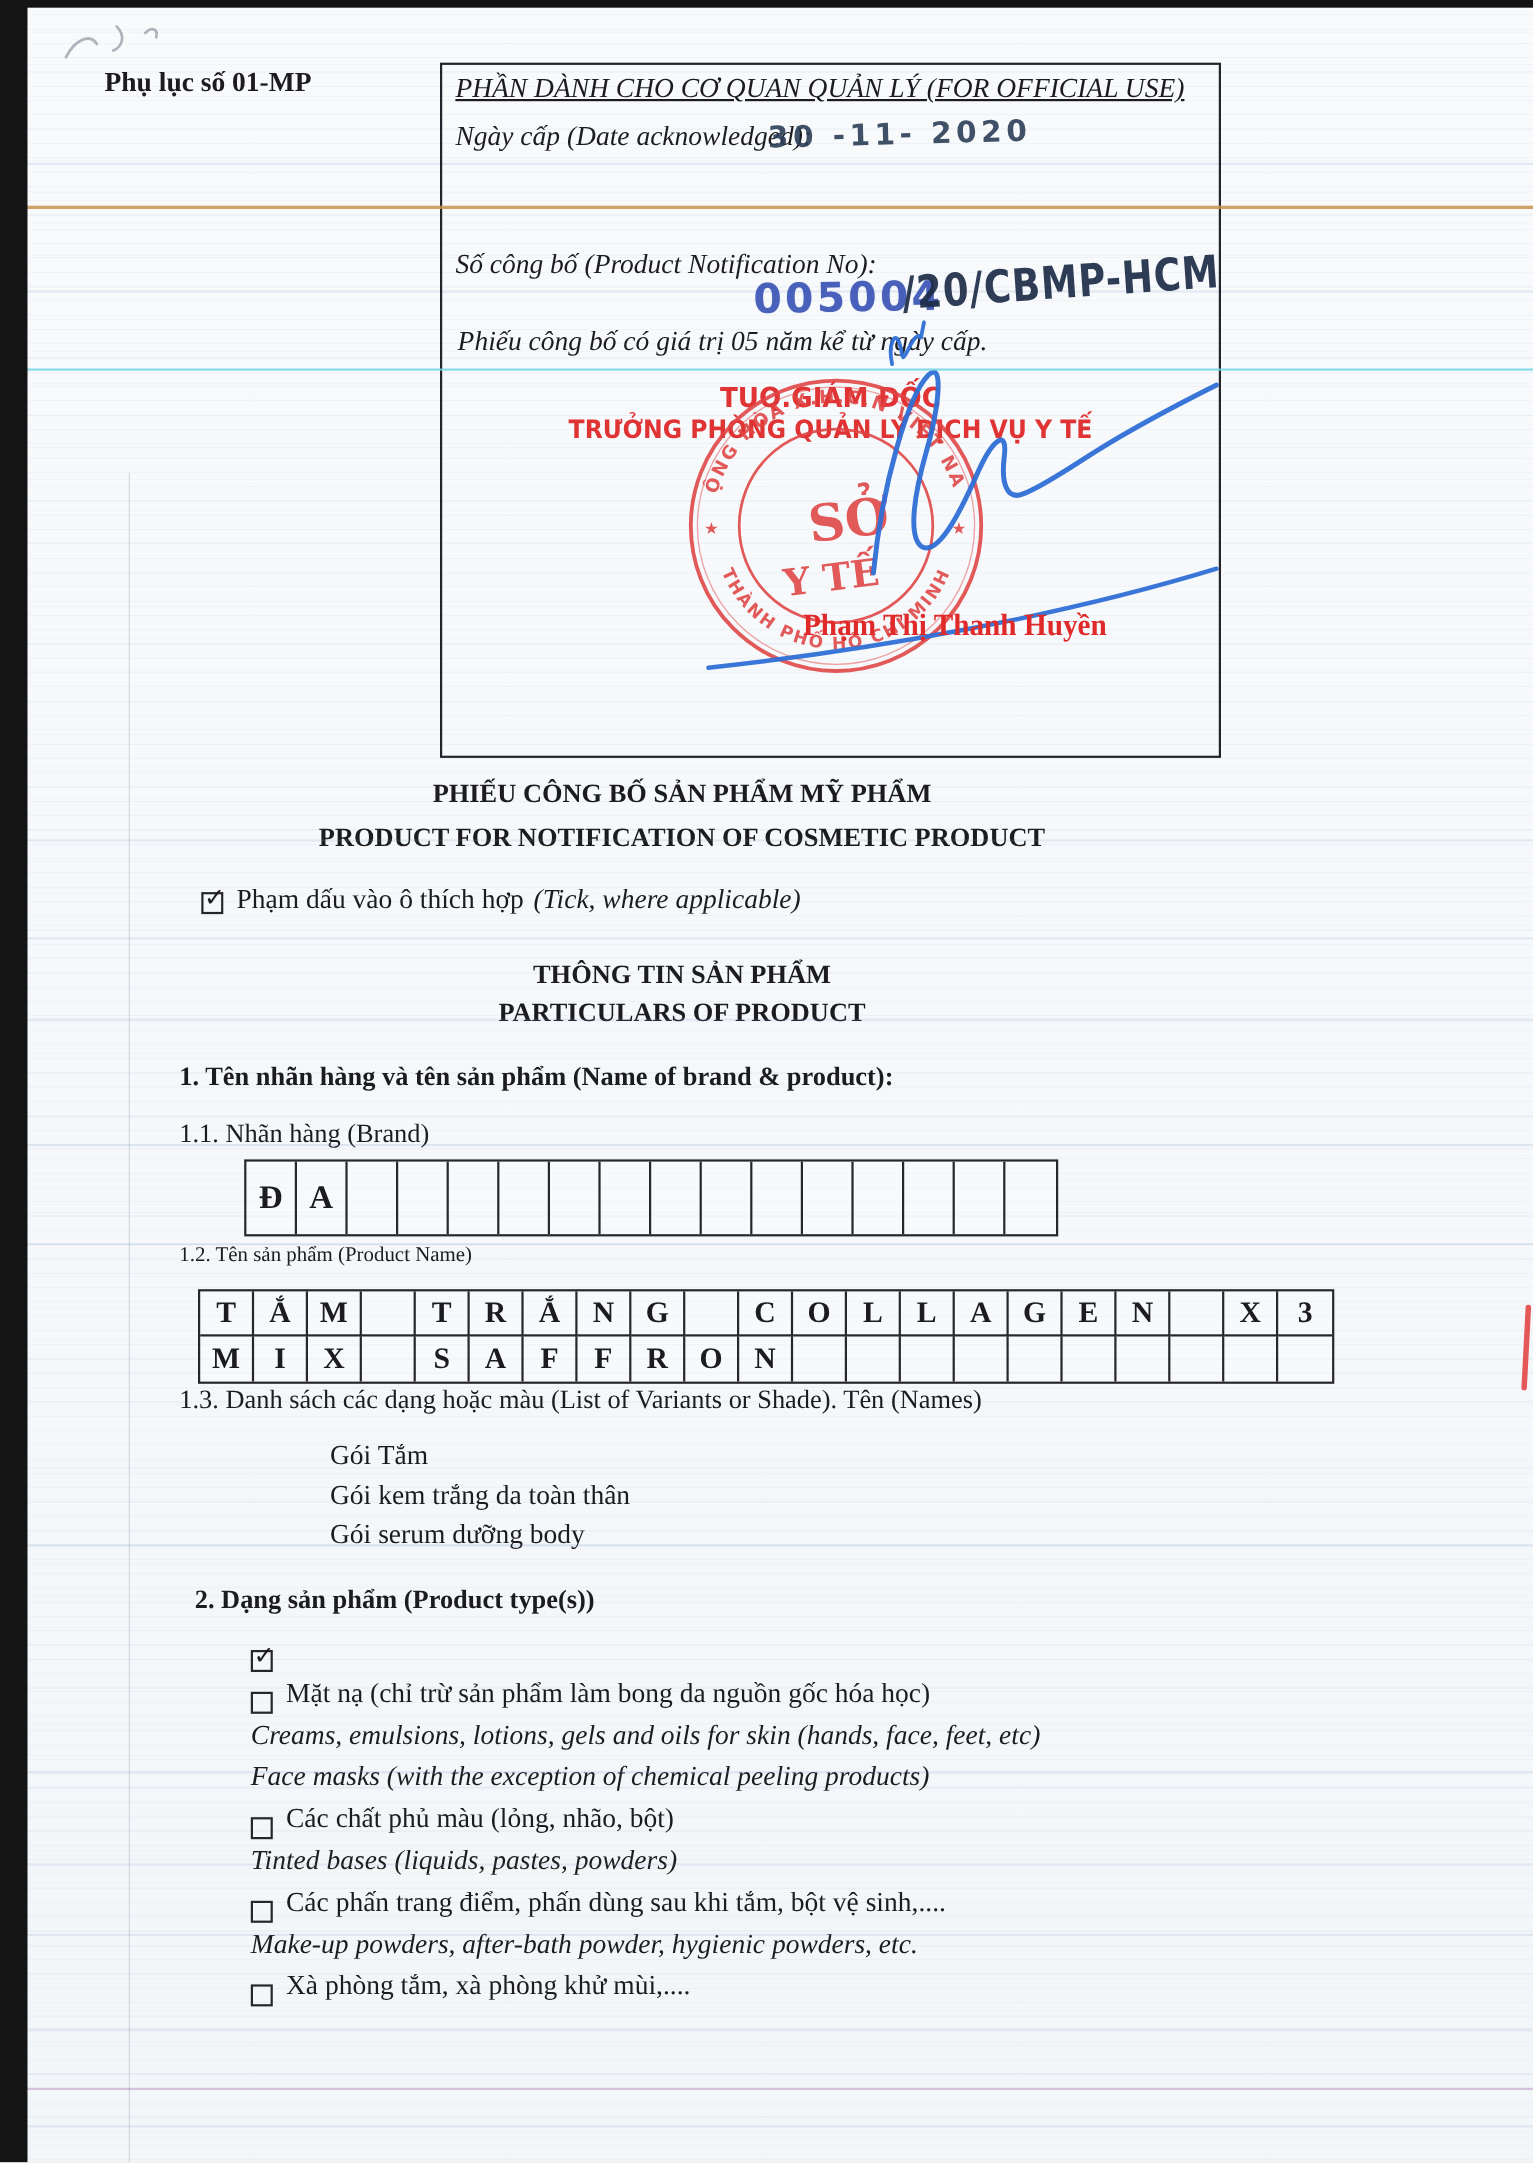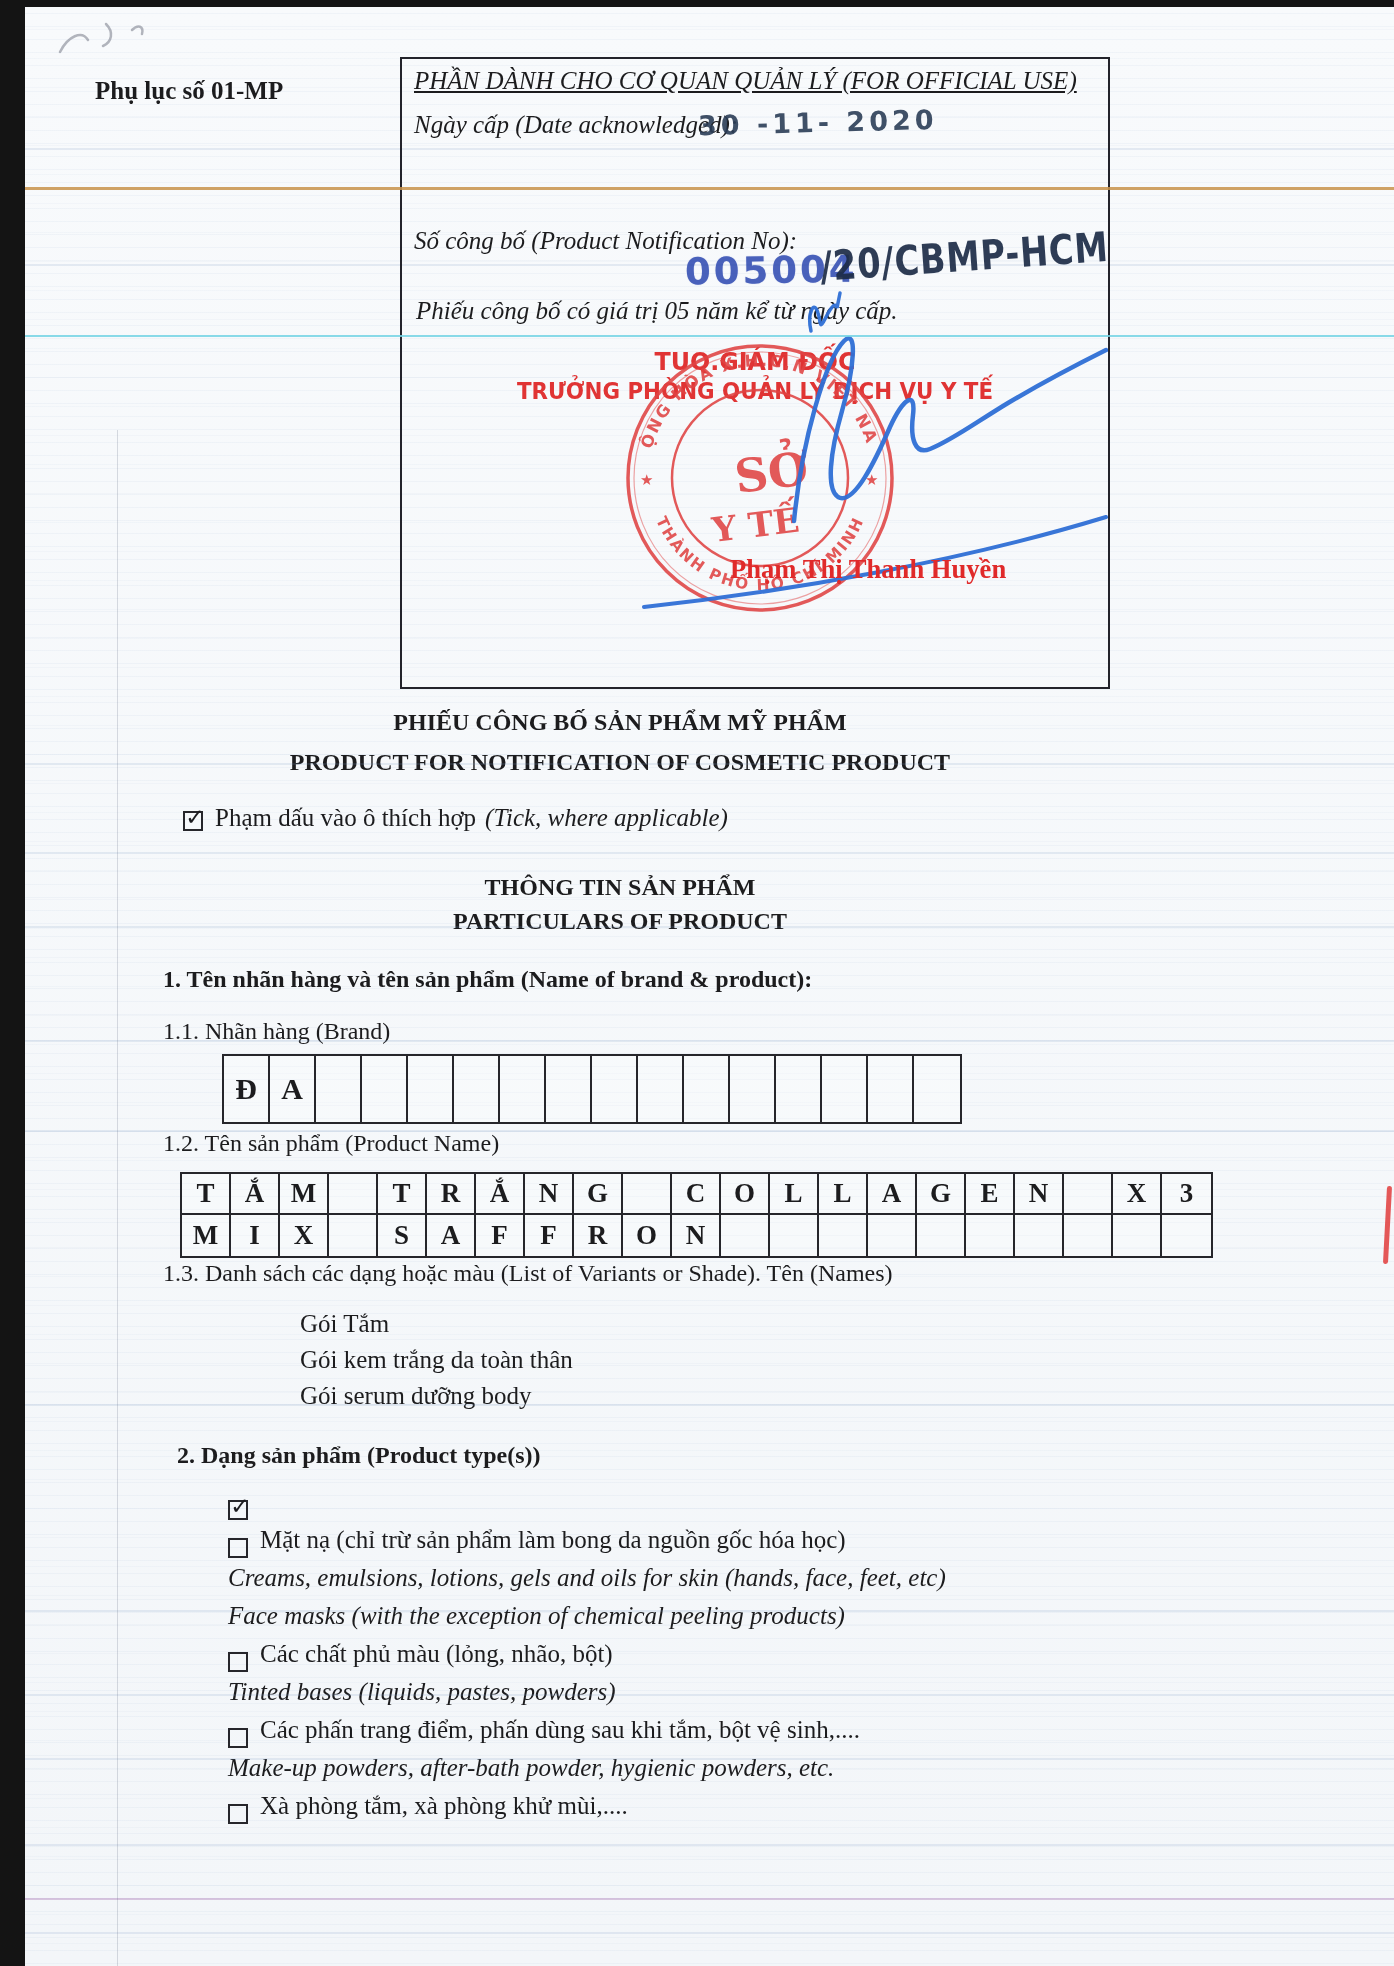--- a/index.html
+++ b/index.html
@@ -16,21 +16,21 @@
   .it{font-style:italic;}
   .edge-left{position:absolute;left:0;top:0;width:25px;height:100%;background:#141414;z-index:20;}
   .edge-top{position:absolute;left:0;top:0;width:100%;height:7px;background:#141414;z-index:20;}
   .streak{position:absolute;left:0;width:100%;height:2px;background:rgba(120,150,195,.16);z-index:1;pointer-events:none;}
   .line-tan{position:absolute;left:0;top:187px;width:100%;height:3px;background:#c8924a;opacity:.85;z-index:6;pointer-events:none;}
   .line-cyan{position:absolute;left:0;top:335px;width:100%;height:2px;background:#74d4e4;opacity:.85;z-index:6;pointer-events:none;}
   .line-purple{position:absolute;left:0;top:1898px;width:100%;height:2px;background:rgba(185,145,195,.5);z-index:1;}
   .vline{position:absolute;left:117px;top:430px;width:1px;height:1536px;background:rgba(90,100,125,.22);z-index:1;}
   .red-edge-mark{position:absolute;left:1385px;top:1186px;width:5px;height:78px;background:#e03030;border-radius:3px;opacity:.8;transform:rotate(3deg);z-index:8;}
 
-  .appendix{left:95px;top:62px;font-size:25px;font-weight:bold;margin-top:15px;}
+  .appendix{left:95px;top:62px;font-size:25px;font-weight:bold;}
 
   .obox{left:370px;top:57px;width:706px;height:628px;border:2px solid #23232b;z-index:2;margin-left:30px;}
   .obox .hdr{left:12px;top:8px;font-size:25px;font-style:italic;text-decoration:underline;white-space:nowrap;}
   .obox .lbl{font-size:25px;font-style:italic;white-space:nowrap;}
   .date-stamp{left:296px;top:48px;font-family:"DejaVu Sans",sans-serif;font-weight:bold;font-size:27px;color:#2c3e57;letter-spacing:4px;transform:rotate(-1.5deg);opacity:.9;white-space:nowrap;}
   .num-stamp{left:283px;top:190px;font-family:"DejaVu Sans",sans-serif;font-weight:bold;font-size:37px;color:#2b47b0;letter-spacing:3px;transform:rotate(-1deg);opacity:.85;text-shadow:0 0 1px rgba(43,71,176,.45);white-space:nowrap;}
   .suffix-stamp{left:418px;top:184px;font-family:"DejaVu Sans",sans-serif;font-weight:bold;font-size:41px;color:#1d2c47;transform:rotate(-4deg) scaleX(.82);transform-origin:left center;letter-spacing:1px;opacity:.92;white-space:nowrap;}
   .red-t1{left:0;top:288px;width:100%;text-align:center;font-family:"DejaVu Sans",sans-serif;font-weight:bold;font-size:25px;color:#e03434;transform:scaleX(.95);white-space:nowrap;}
   .red-t2{left:0;top:319px;width:100%;text-align:center;font-family:"DejaVu Sans",sans-serif;font-weight:bold;font-size:23px;color:#e03434;transform:scaleX(.93);white-space:nowrap;}
   .seal{left:218px;top:279px;width:280px;height:280px;opacity:.88;z-index:3;}
@@ -46,21 +46,21 @@
   .s1-brand-label{left:163px;top:1018px;font-size:24px;white-space:nowrap;}
   .grid{position:absolute;display:flex;border:2px solid #26262b;background:rgba(255,255,255,.25);}
   .grid .cell,.pgrid .cell{box-sizing:border-box;border-right:2px solid #26262b;display:flex;align-items:center;justify-content:center;font-weight:bold;font-family:"Liberation Serif",serif;}
   .grid .cell:last-child,.pgrid .row .cell:last-child{border-right:none;}
   .brand-grid{left:222px;top:1054px;}
   .brand-grid .cell{width:46px;height:66px;font-size:30px;}
   .pgrid{position:absolute;left:180px;top:1172px;display:flex;flex-direction:column;border:2px solid #26262b;background:rgba(255,255,255,.25);}
   .pgrid .row{display:flex;}
   .pgrid .row:first-child .cell{border-bottom:2px solid #26262b;}
   .pgrid .cell{width:49px;height:41px;font-size:27px;}
-  .s1-product-label{left:163px;top:1130px;font-size:24px;white-space:nowrap;}
+  .s1-product-label{left:163px;top:1130px;font-size:19px;white-space:nowrap;}
   .s1-variants-label{left:163px;top:1260px;font-size:24px;white-space:nowrap;}
   .variants{left:300px;top:1306px;font-size:25px;line-height:36px;}
   .s2-heading{left:177px;top:1442px;font-size:24px;font-weight:bold;white-space:nowrap;}
   .types{left:228px;top:1488px;font-size:25px;}
   .types .line{height:38px;display:flex;align-items:baseline;white-space:nowrap;}
   .cb{box-sizing:border-box;width:20px;height:20px;border:2px solid #26262b;display:inline-flex;align-items:flex-end;justify-content:center;margin-right:12px;position:relative;top:3px;flex:none;align-self:center;}
   .cb .mk{font-family:"DejaVu Sans",sans-serif;font-weight:bold;font-size:23px;line-height:10px;color:#1b1b1f;position:relative;top:-7px;left:2px;}
   .scribble{left:48px;top:10px;z-index:2;}
 </style>
 </head>

